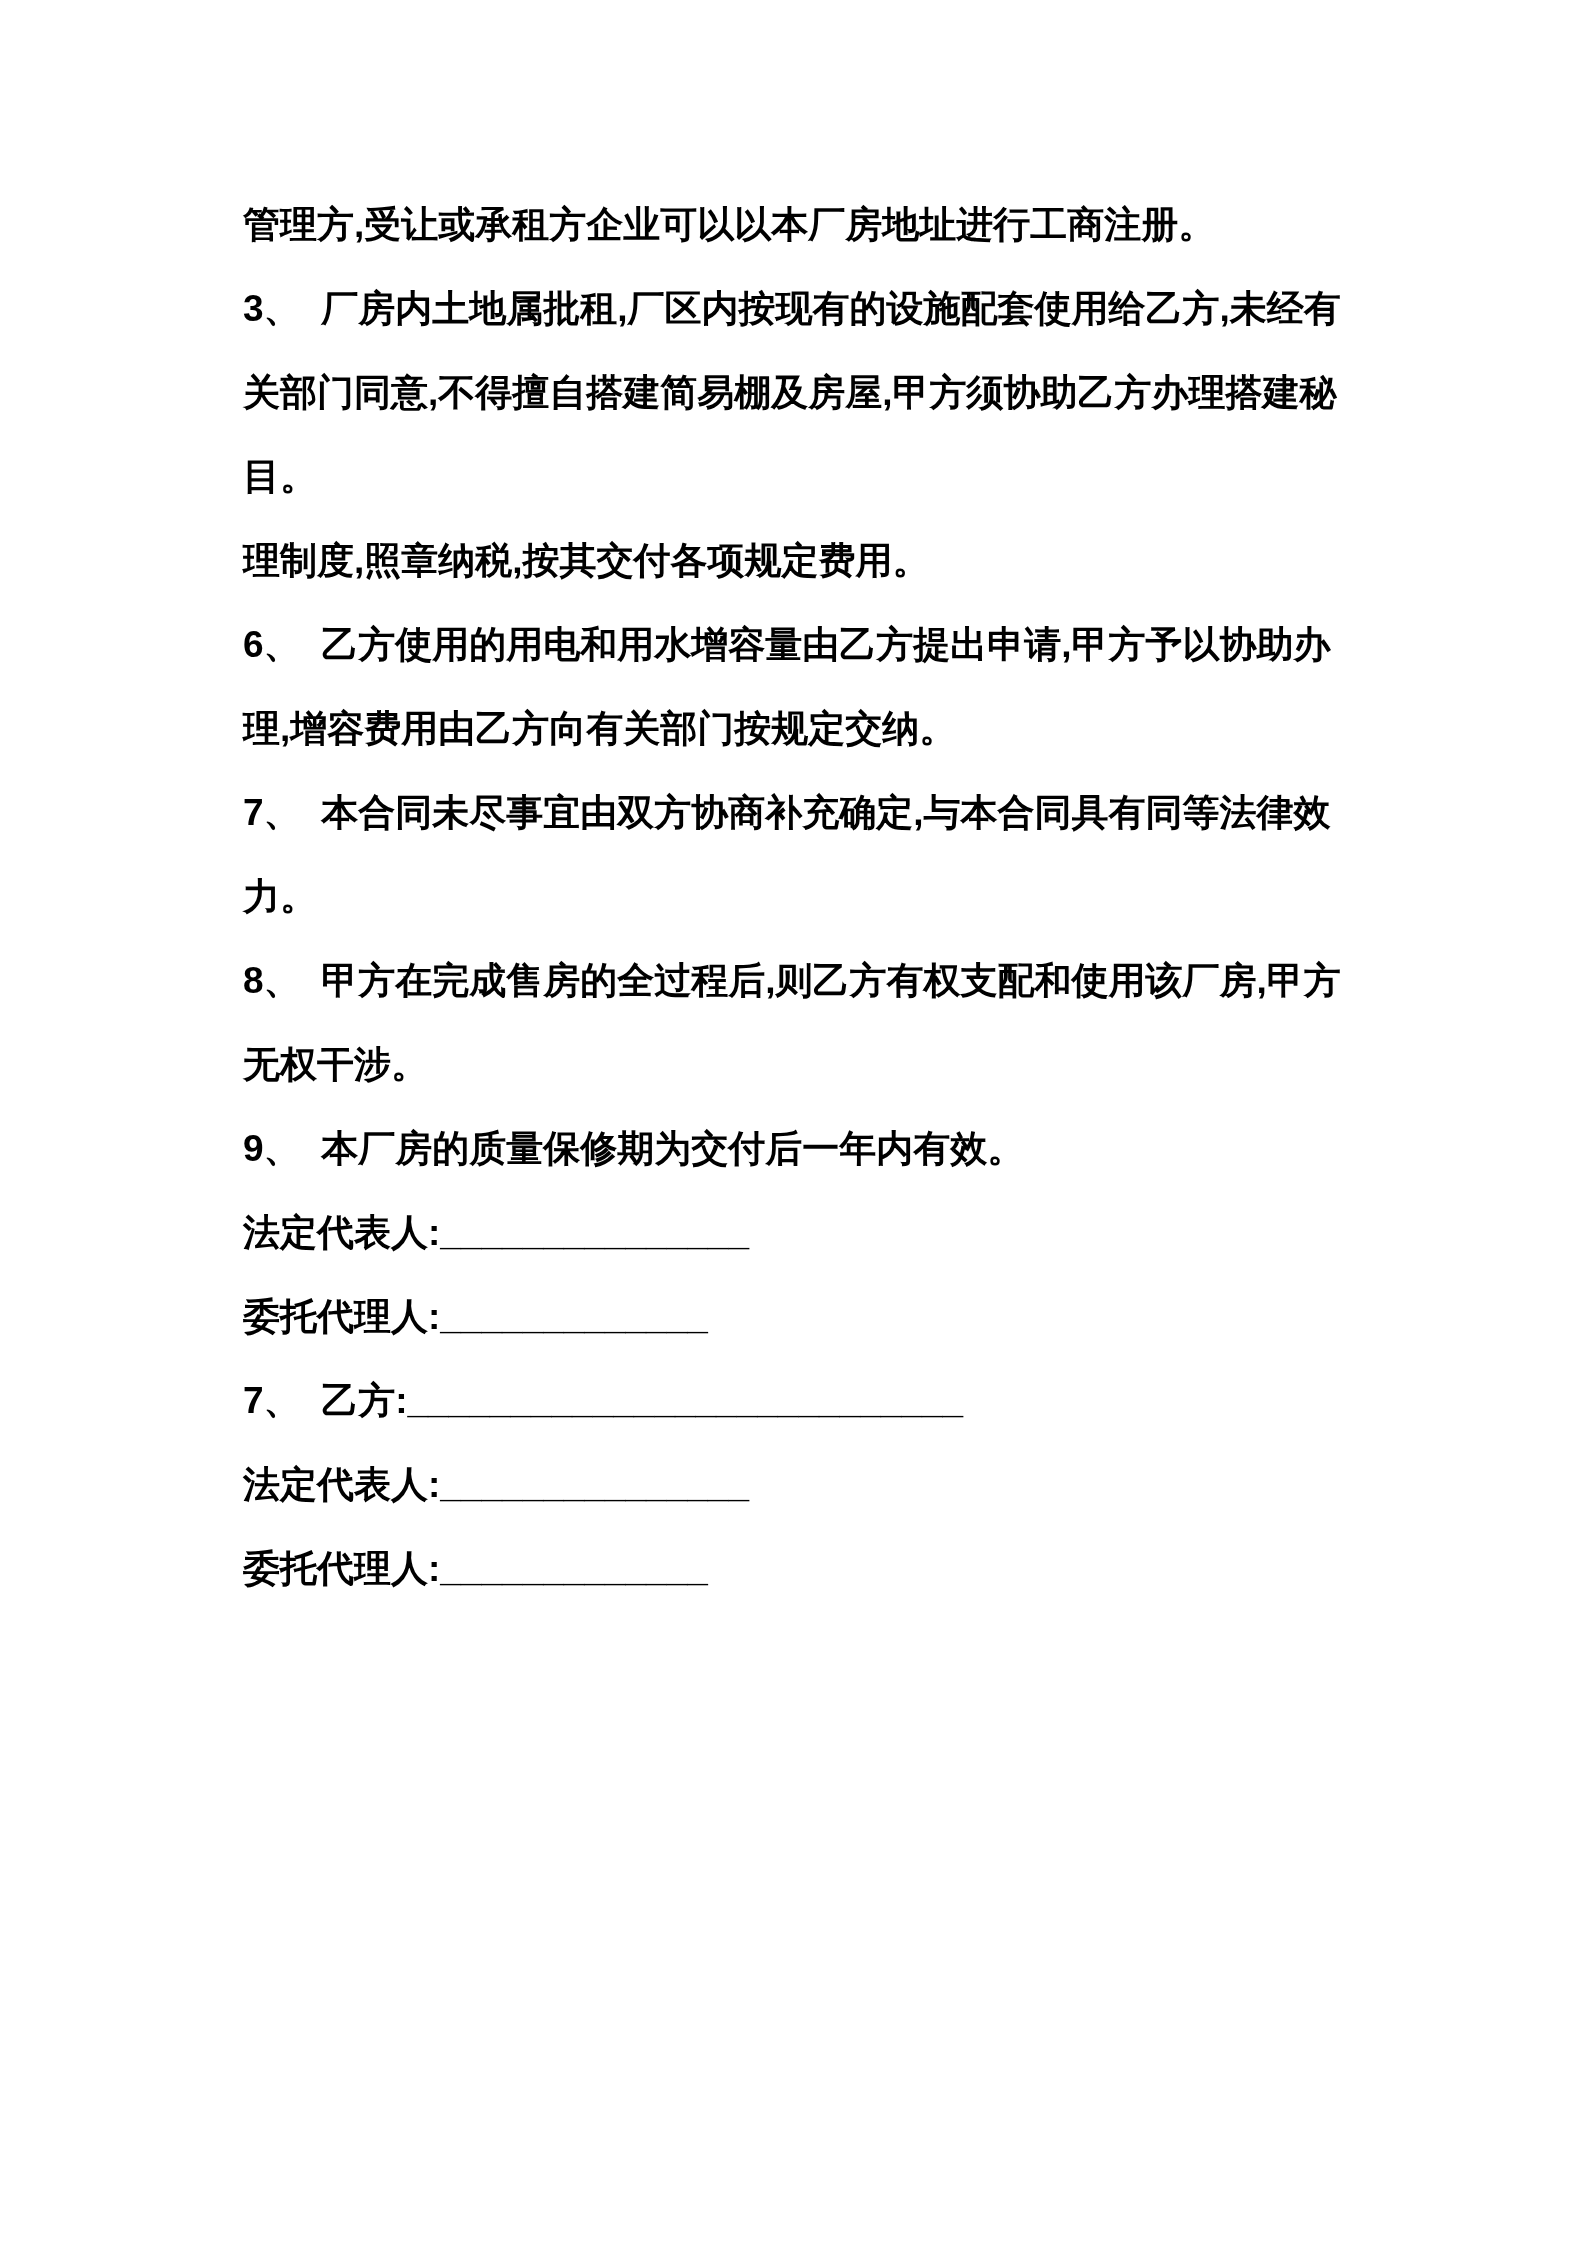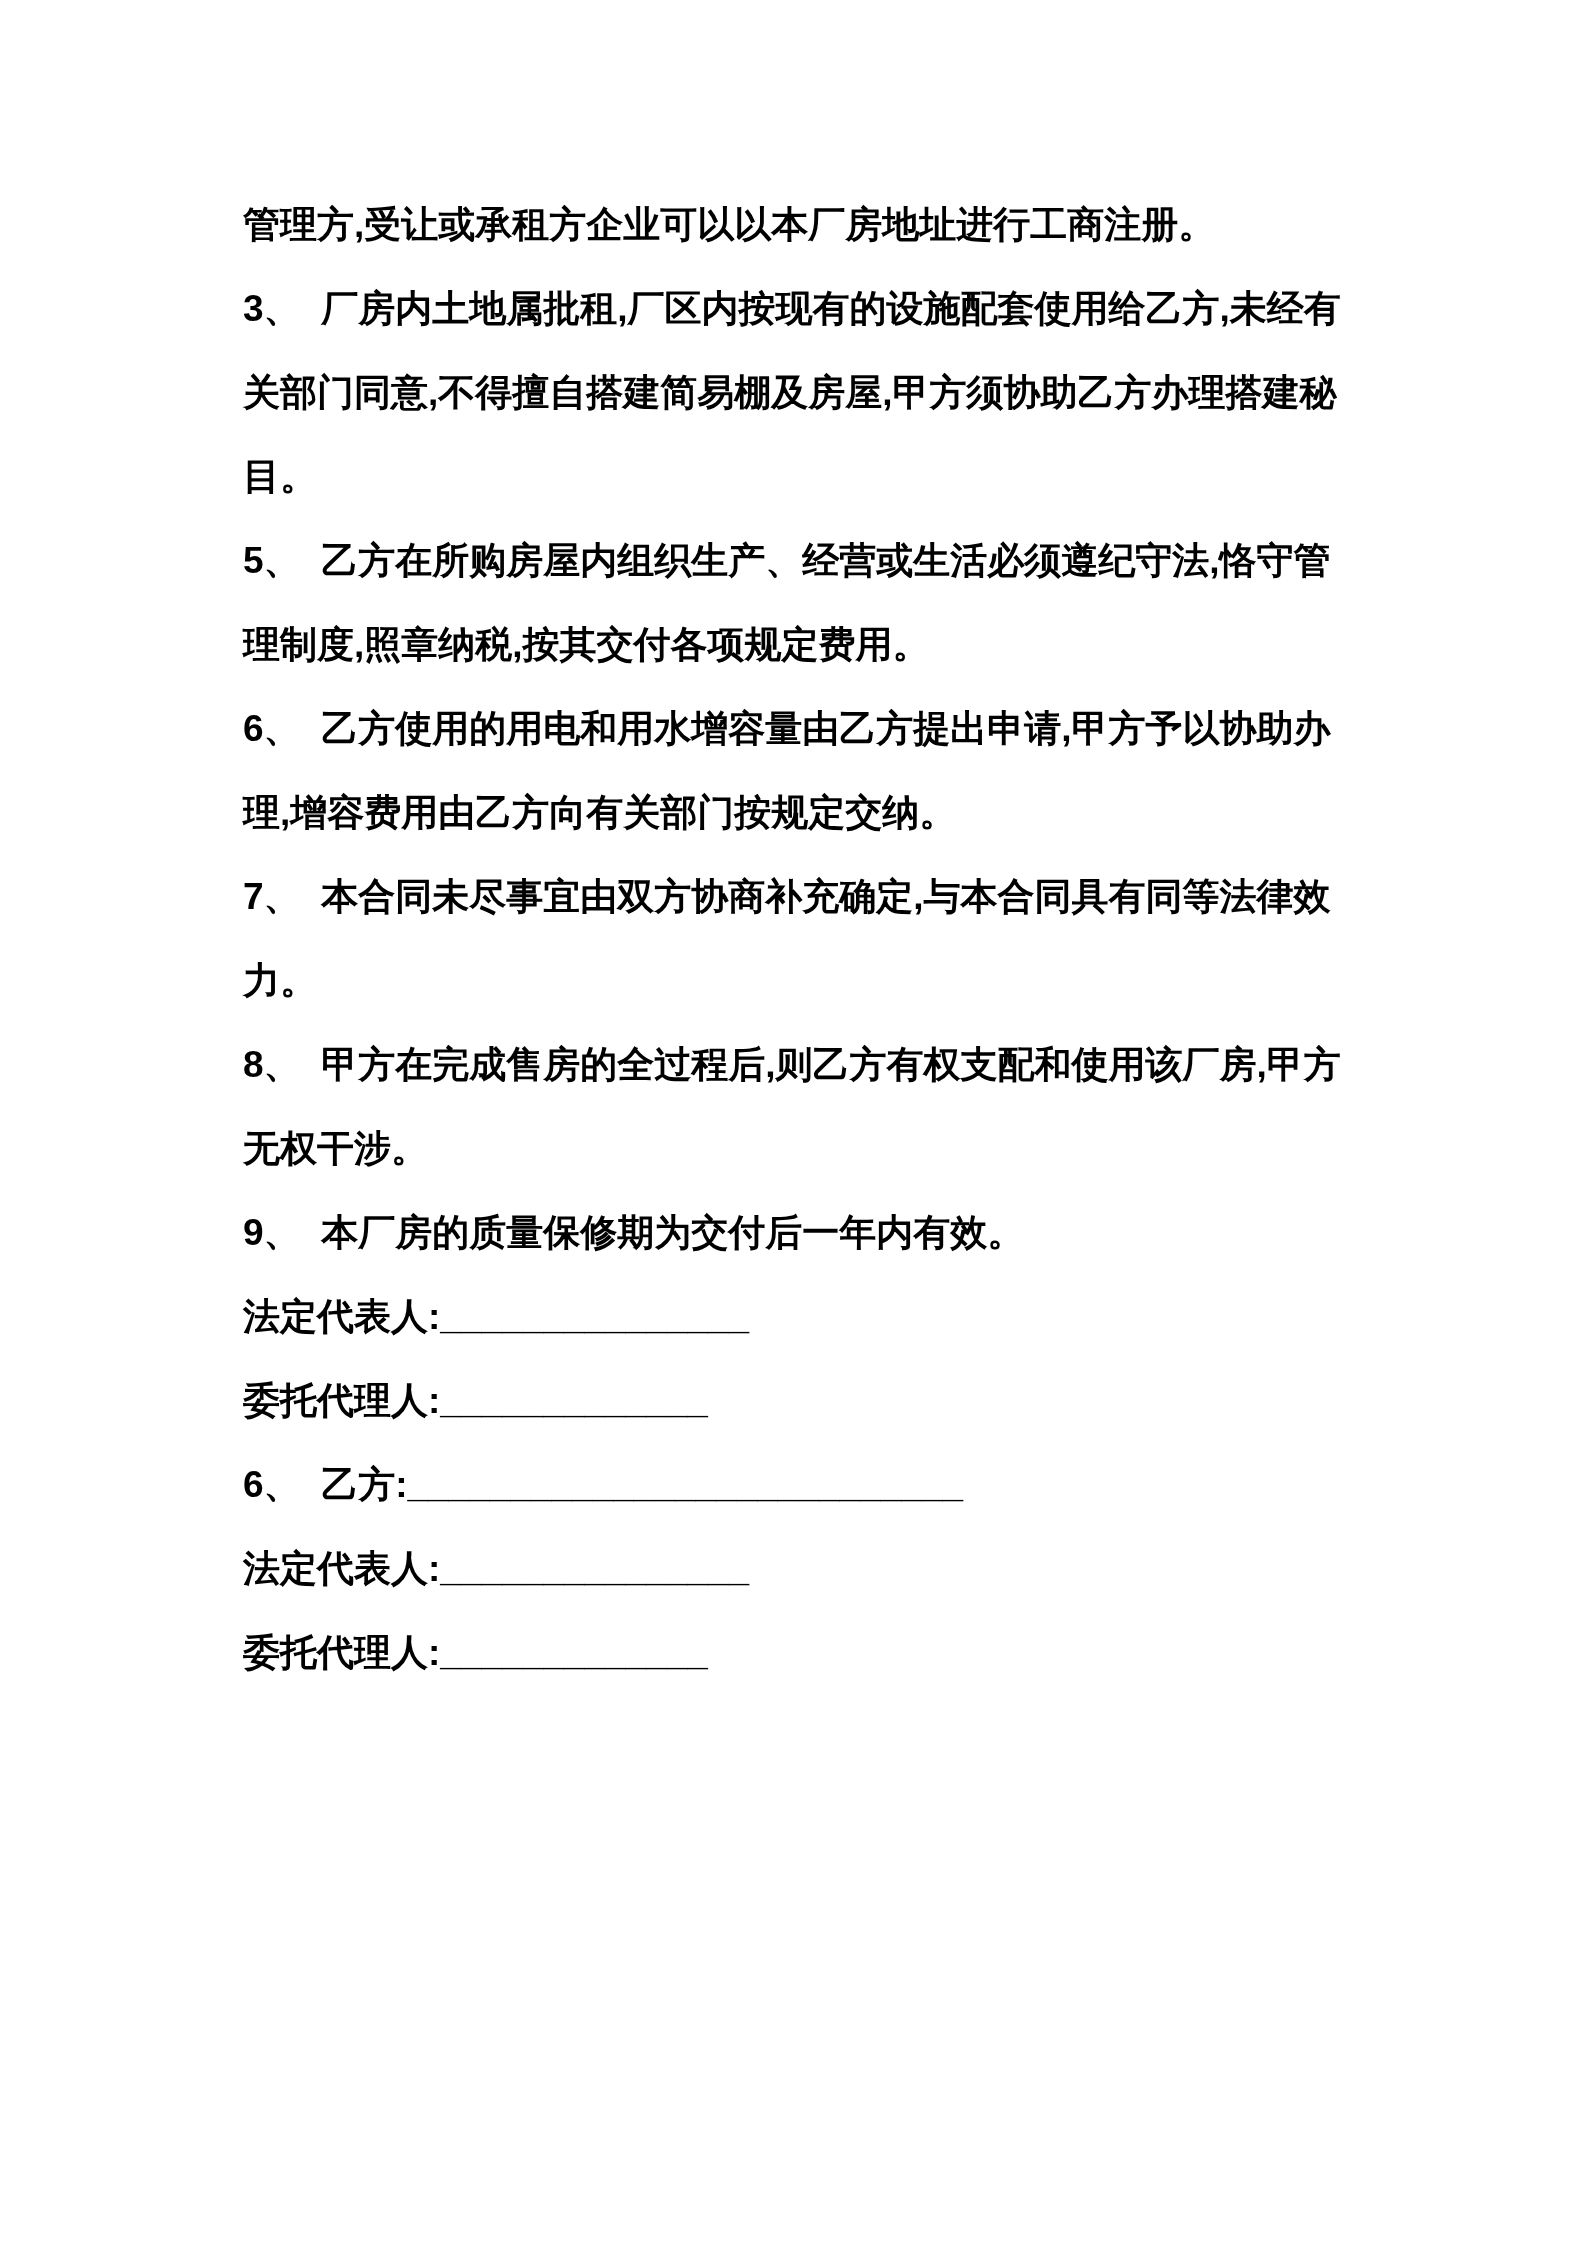--- a/index.html
+++ b/index.html
@@ -34,28 +34,27 @@
 </style>
 </head>
 <body>
 
 <div class="page">
   <div class="doc-body">
       <div class="line">管理方,受让或承租方企业可以以本厂房地址进行工商注册。</div>
       <div class="line">3、  厂房内土地属批租,厂区内按现有的设施配套使用给乙方,未经有</div>
       <div class="line">关部门同意,不得擅自搭建简易棚及房屋,甲方须协助乙方办理搭建秘</div>
       <div class="line">目。</div>
-      <div class="line">5、  乙方在所购房屋内组织生产、经营或生活必须遵纪守法,恪守管</div>
       <div class="line">理制度,照章纳税,按其交付各项规定费用。</div>
       <div class="line">6、  乙方使用的用电和用水增容量由乙方提出申请,甲方予以协助办</div>
       <div class="line">理,增容费用由乙方向有关部门按规定交纳。</div>
       <div class="line">7、  本合同未尽事宜由双方协商补充确定,与本合同具有同等法律效</div>
       <div class="line">力。</div>
       <div class="line">8、  甲方在完成售房的全过程后,则乙方有权支配和使用该厂房,甲方</div>
       <div class="line">无权干涉。</div>
       <div class="line">9、  本厂房的质量保修期为交付后一年内有效。</div>
       <div class="line">法定代表人:_______________</div>
       <div class="line">委托代理人:_____________</div>
-      <div class="line">6、  乙方:___________________________</div>
+      <div class="line">7、  乙方:___________________________</div>
       <div class="line">法定代表人:_______________</div>
       <div class="line">委托代理人:_____________</div>
     </div>
 </div>
 
 </body></html>

